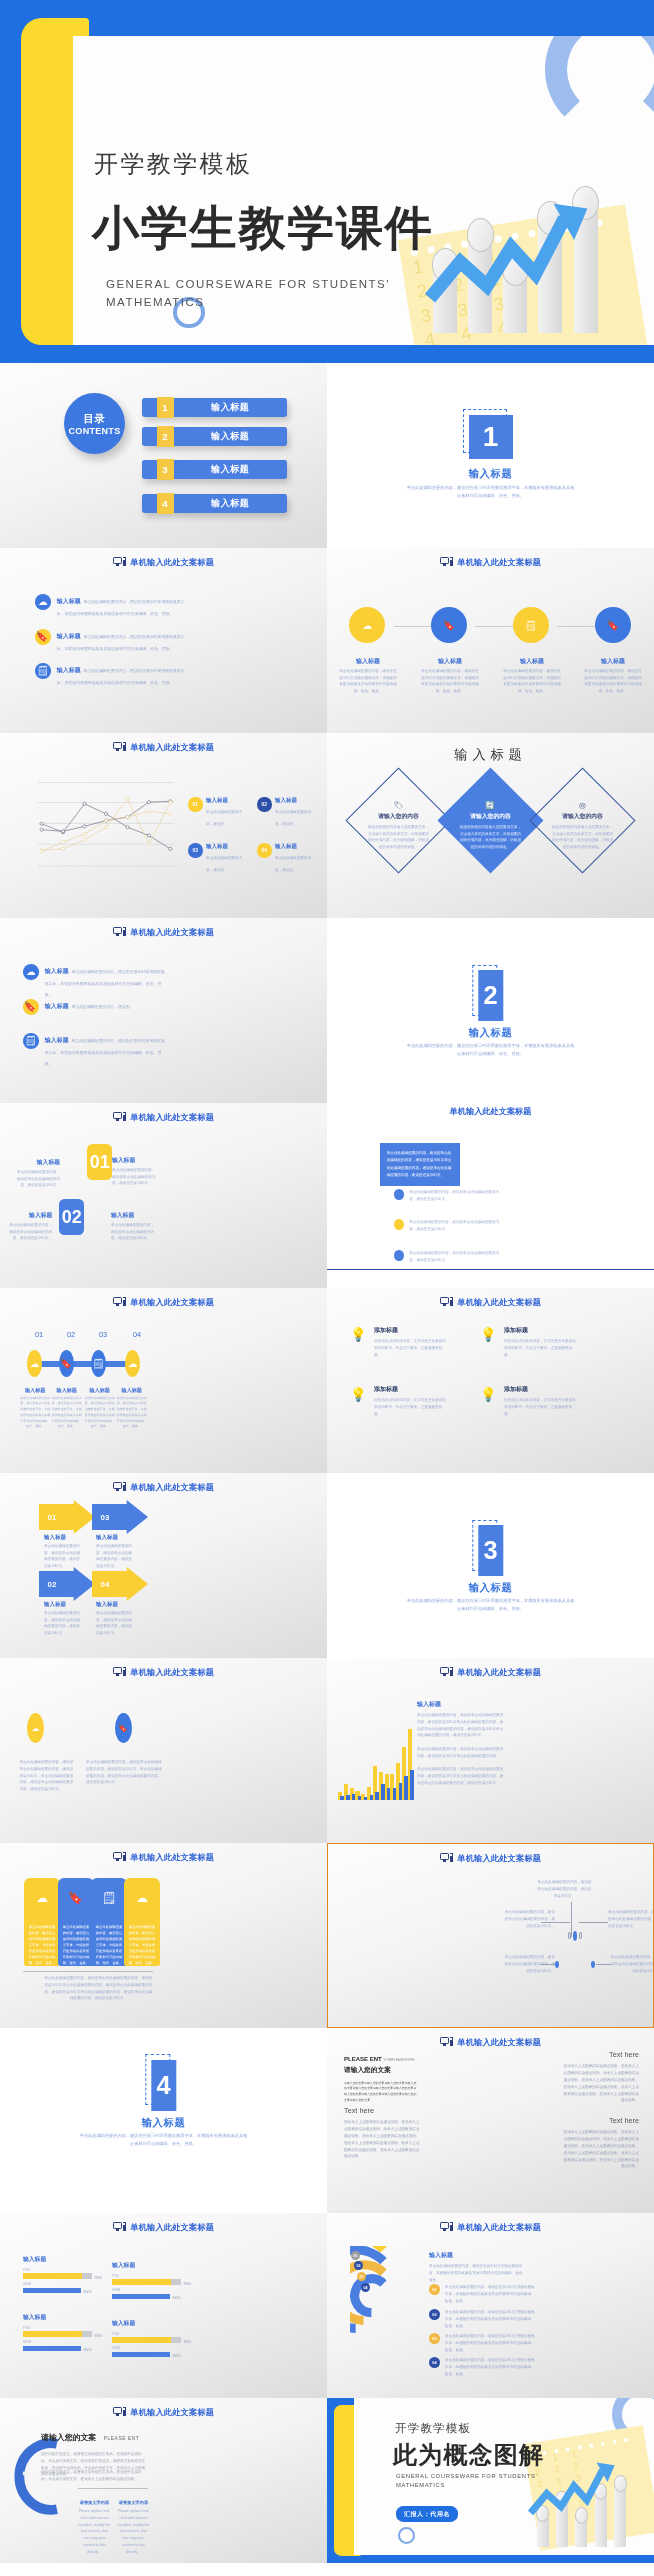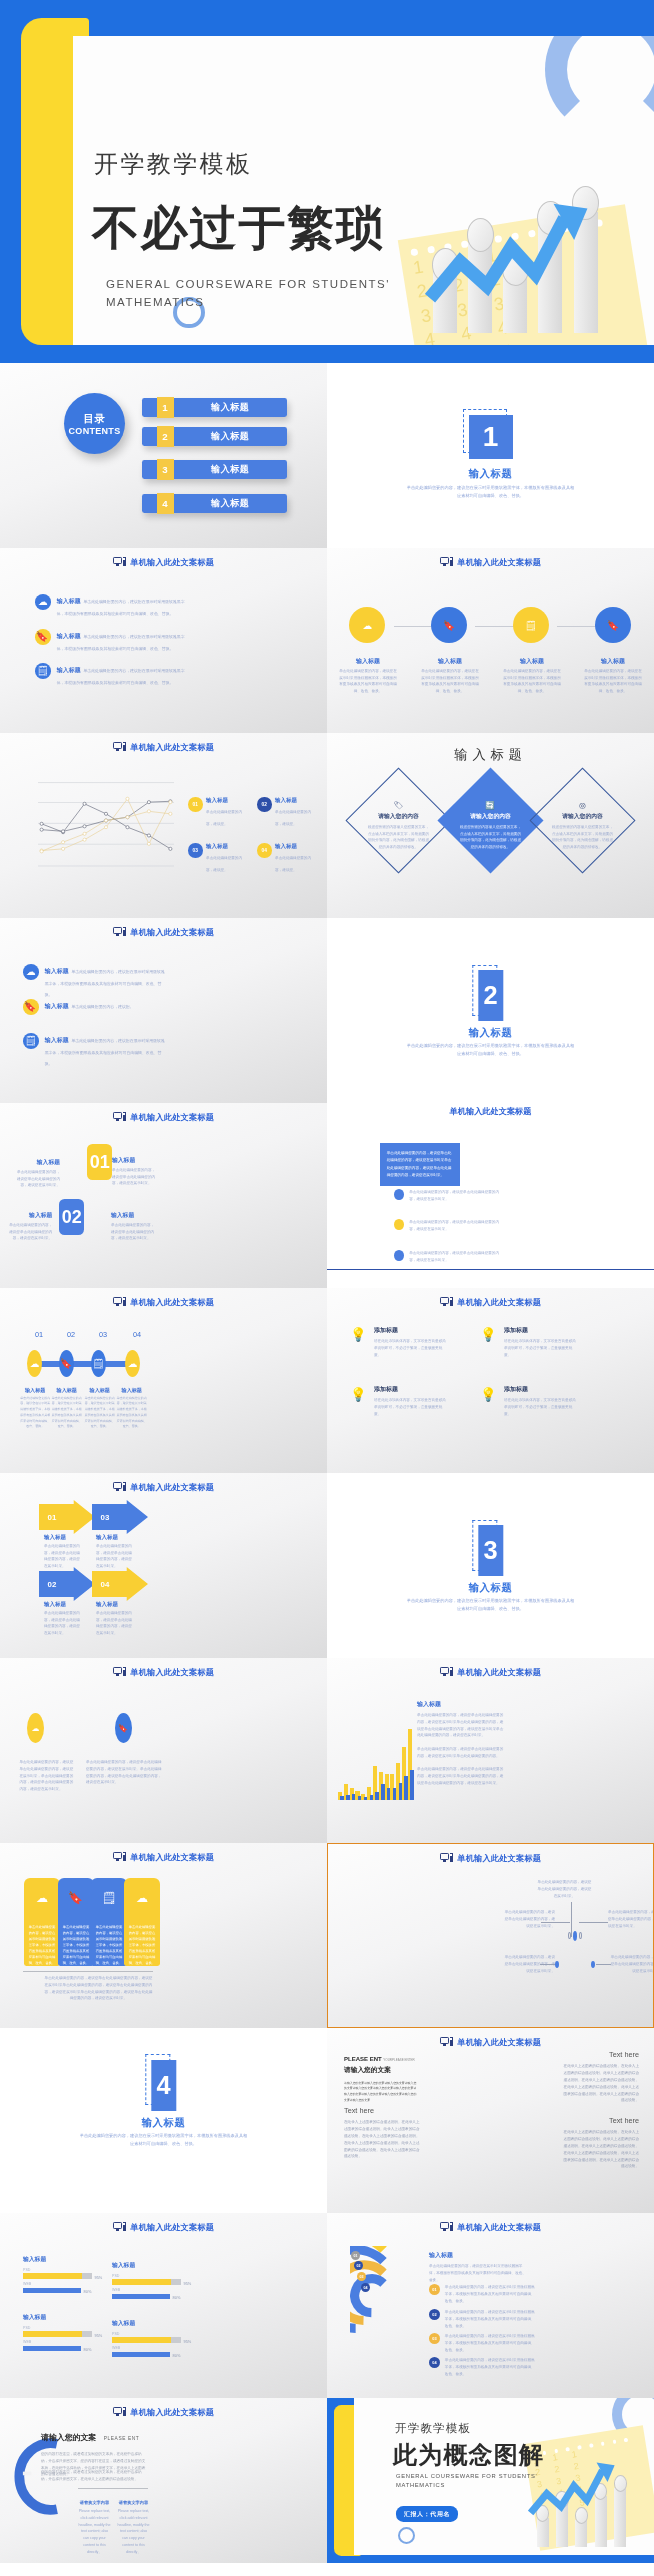--- a/index.html
+++ b/index.html
@@ -155,21 +155,21 @@
       <div class="coin" style="left:110px;bottom:98px;"></div>
       <div class="coin" style="left:145px;bottom:113px;"></div>
     </div>
     <svg class="arrow-up" viewBox="0 0 300 180">
       <polyline points="8,172 58,112 102,152 142,88 182,132 230,40" fill="none" stroke="#4ba3ee" stroke-width="22" stroke-linejoin="miter"></polyline>
       <polygon points="212,16 268,24 246,76" fill="#4ba3ee"></polygon>
     </svg>
     <div class="cover-ring-bl" style="left:100px;bottom:17px;"></div>
   </div>
   <div class="cover-title">开学教学模板</div>
-  <div class="cover-main">不必过于繁琐</div>
+  <div class="cover-main">小学生教学课件</div>
   <div class="cover-sub">
     <span>GENERAL COURSEWARE FOR STUDENTS'</span><br>
     <span>MATHEMATICS</span>
   </div>
 
 </div>
 
 <div class="row">
   <div class="slide">
     <div class="toc-circle">

